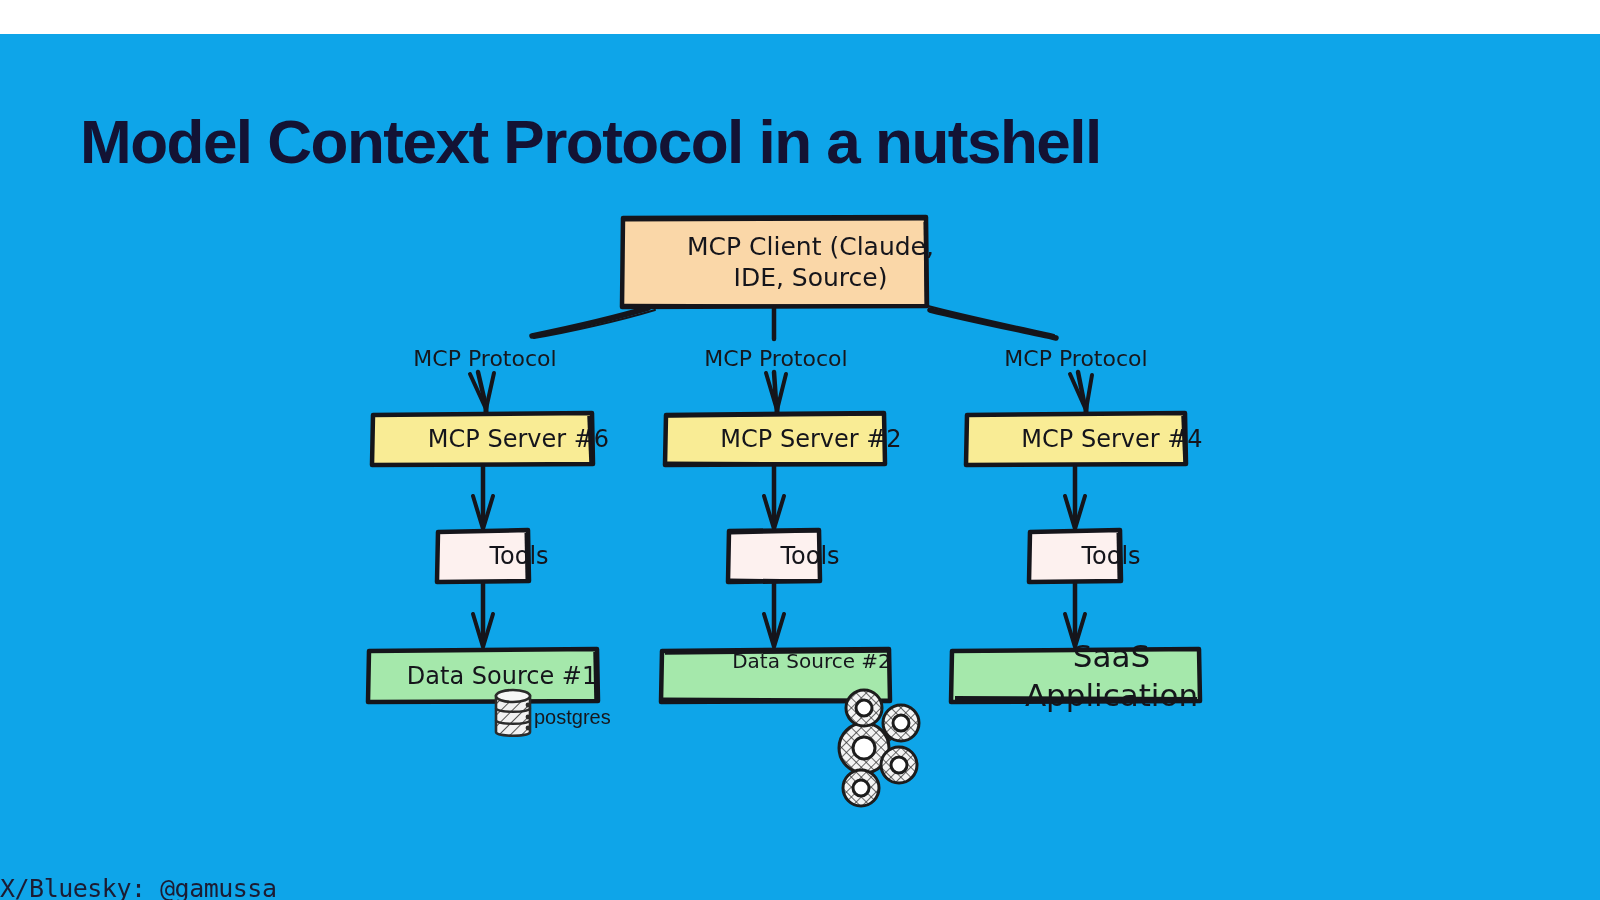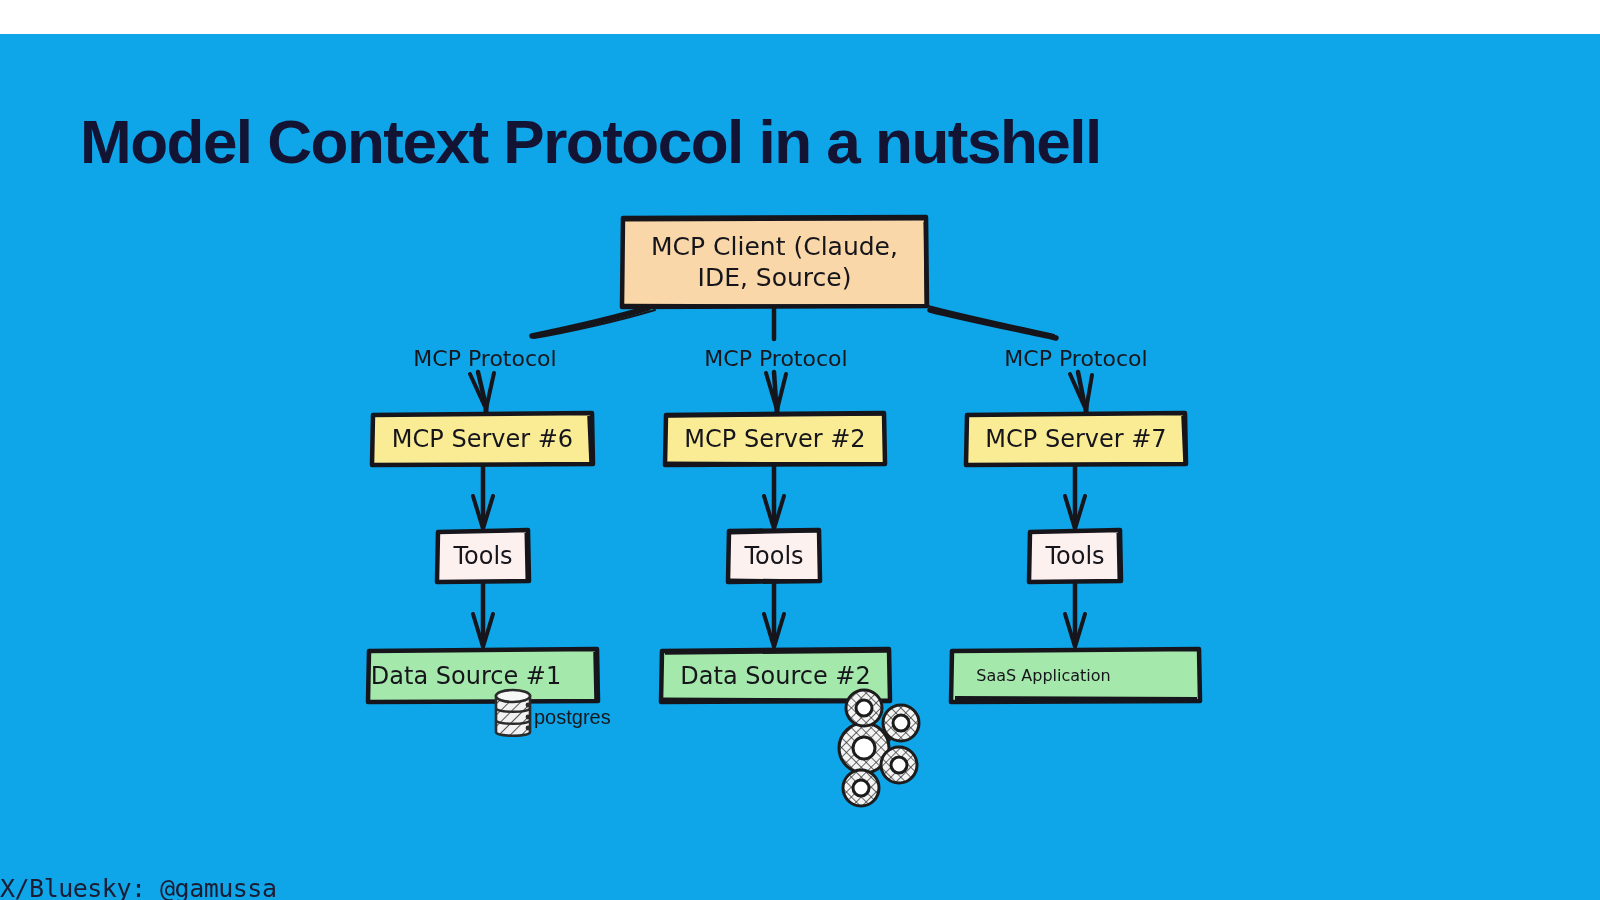--- a/index.html
+++ b/index.html
@@ -61,20 +61,21 @@
   .node-label {
     position: absolute;
     display: flex;
     align-items: center;
     justify-content: center;
     text-align: center;
     font-family: "DejaVu Sans", sans-serif;
     color: #15151b;
     pointer-events: none;
     line-height: 1.25;
+    padding-left: 36px;
   }
 
   .edge-label {
     position: absolute;
     font-family: "DejaVu Sans", sans-serif;
     font-size: 22px;
     color: #17171c;
     white-space: nowrap;
     text-align: center;
   }
@@ -250,27 +251,27 @@
     <span>MCP Client (Claude,</span>
     <span>IDE, Source)</span>
   </div>
 
   <div class="edge-label" style="left:395px; top:312px; width:180px;">MCP Protocol</div>
   <div class="edge-label" style="left:686px; top:312px; width:180px;">MCP Protocol</div>
   <div class="edge-label" style="left:986px; top:312px; width:180px;">MCP Protocol</div>
 
   <div class="node-label" style="left:372px; top:379px; width:221px; height:52px; font-size:24px;">MCP Server #6</div>
   <div class="node-label" style="left:665px; top:379px; width:220px; height:52px; font-size:24px;">MCP Server #2</div>
-  <div class="node-label" style="left:966px; top:379px; width:220px; height:52px; font-size:24px;">MCP Server #7</div>
+  <div class="node-label" style="left:966px; top:379px; width:220px; height:52px; font-size:24px;">MCP Server #4</div>
 
   <div class="node-label" style="left:437px; top:496px; width:92px; height:52px; font-size:24px;">Tools</div>
   <div class="node-label" style="left:728px; top:496px; width:92px; height:52px; font-size:24px;">Tools</div>
   <div class="node-label" style="left:1029px; top:496px; width:92px; height:52px; font-size:24px;">Tools</div>
 
   <div class="node-label" style="left:368px; top:615px; width:196px; height:53px; font-size:24px;">Data Source #1</div>
-  <div class="node-label" style="left:661px; top:615px; width:229px; height:53px; font-size:24px;">Data Source #2</div>
-  <div class="node-label" style="left:919px; top:615px; width:249px; height:53px; font-size:16px;">SaaS Application</div>
+  <div class="node-label" style="left:661px; top:601px; width:229px; height:53px; font-size:20px;">Data Source #2</div>
+  <div class="node-label" style="left:951px; top:615px; width:249px; height:53px; font-size:31px;">SaaS Application</div>
 
   <div class="tech-label" style="left:534px; top:672px;">postgres</div>
 
   <div id="footer">X/Bluesky: @gamussa</div>
 
 </div>
 
 </body></html>

